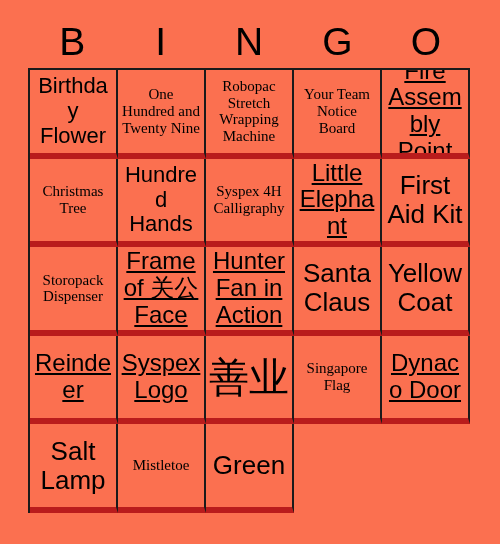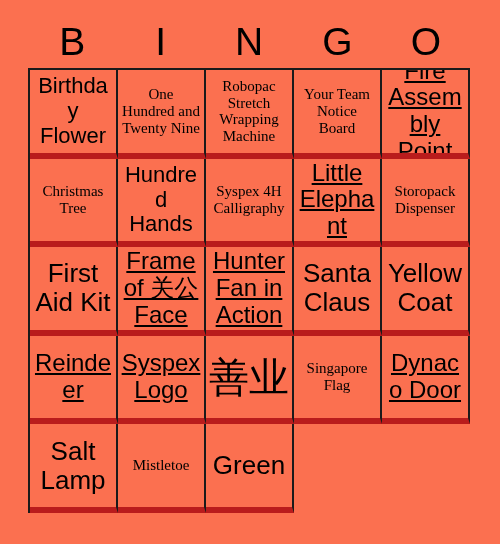--- a/index.html
+++ b/index.html
@@ -112,24 +112,24 @@
       <div class="cell">
         <span class="cell-text fs-large">Hundred Hands</span>
       </div>
       <div class="cell">
         <span class="cell-text fs-small">Syspex 4H Calligraphy</span>
       </div>
       <div class="cell">
         <span class="cell-text fs-medium">Little Elephant</span>
       </div>
       <div class="cell">
-        <span class="cell-text fs-small">Storopack Dispenser</span>
+        <span class="cell-text fs-xlarge">First Aid Kit</span>
       </div>
       <div class="cell">
-        <span class="cell-text fs-xlarge">First Aid Kit</span>
+        <span class="cell-text fs-small">Storopack Dispenser</span>
       </div>
       <div class="cell">
         <span class="cell-text fs-medium">Frame of 关公 Face</span>
       </div>
       <div class="cell">
         <span class="cell-text fs-medium">Hunter Fan in Action</span>
       </div>
       <div class="cell">
         <span class="cell-text fs-xlarge">Santa Claus</span>
       </div>

